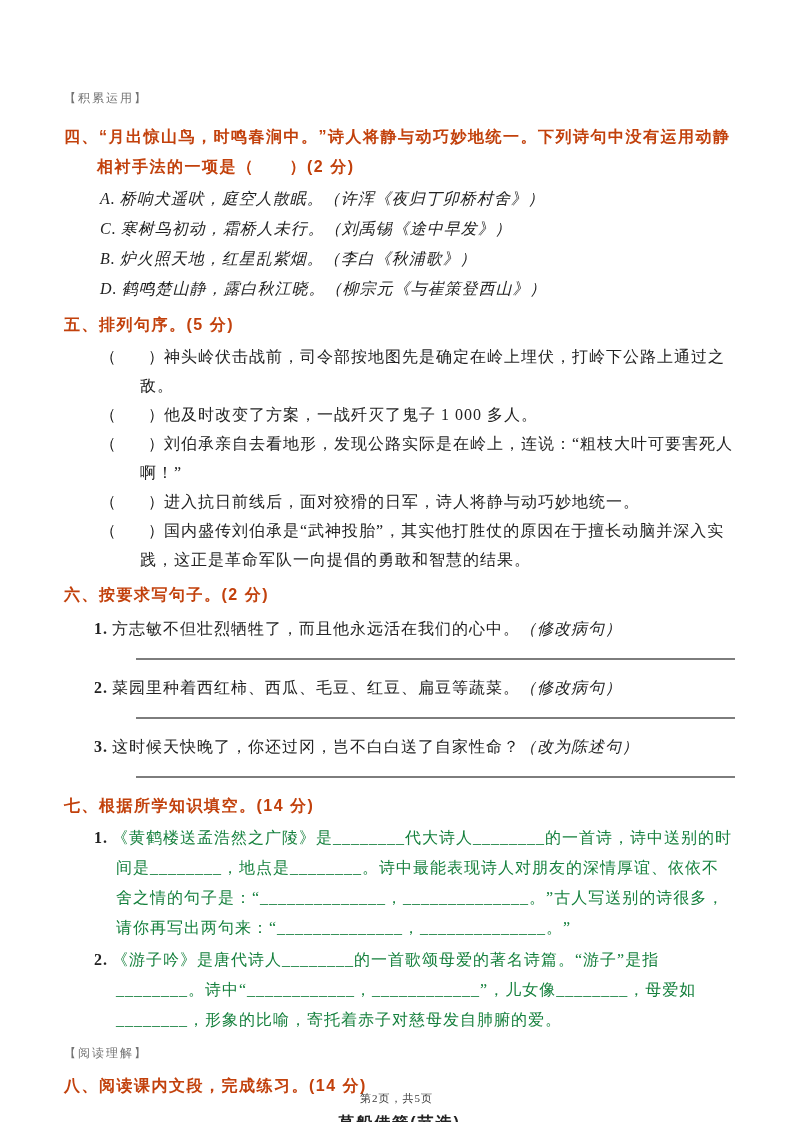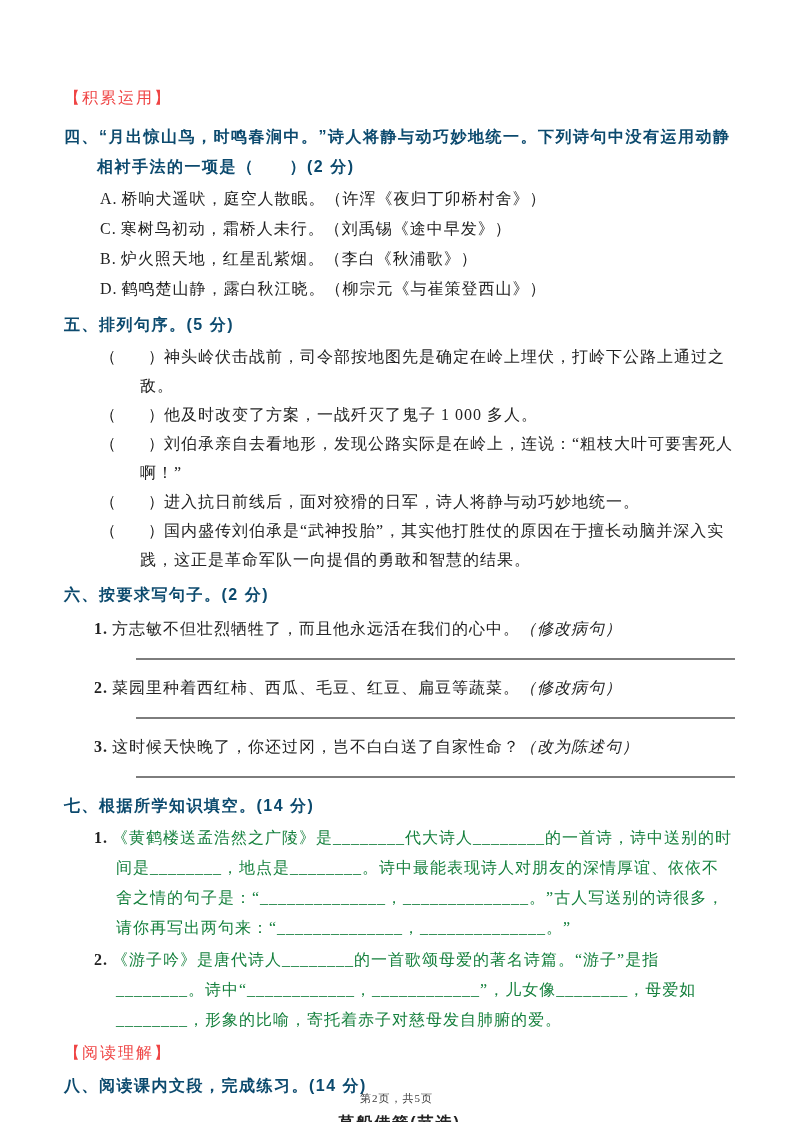--- a/index.html
+++ b/index.html
@@ -12,35 +12,35 @@
     color: #222222;
     overflow: hidden;
   }
   .content {
     padding: 84px 58px 0 64px;
     font-size: 16px;
     letter-spacing: 1px;
     line-height: 28px;
   }
   .section-label {
-    color: #ef4444;
-    font-size: 16px;
+    color: #737373;
+    font-size: 12px;
     letter-spacing: 2px;
   }
   .q-head {
     font-family: "Liberation Sans", "DejaVu Sans", sans-serif;
     font-weight: bold;
-    color: #0c4a6e;
+    color: #c2410c;
     letter-spacing: 1.5px;
     line-height: 30px;
   }
   .hang2 { padding-left: 33px; text-indent: -33px; }       
   .q-block { margin-top: 10px; }
   .options { margin-left: 36px; margin-top: 2px; }
-  .option { line-height: 30px; }
+  .option { line-height: 30px; font-style: italic; }
   .opt-label { margin-right: 4px; }
   .sort-items { margin-left: 36px; margin-top: 2px; }
   .sort-item { padding-left: 40px; text-indent: -40px; line-height: 29px; }
   .bracket { letter-spacing: 0; }
   .wq-items { margin-left: 30px; margin-top: 4px; }
   .wq-item { line-height: 29px; }
   .num { font-weight: bold; margin-right: 4px; }
   .kai { font-style: italic; }
   .answer-line {
     height: 0;

